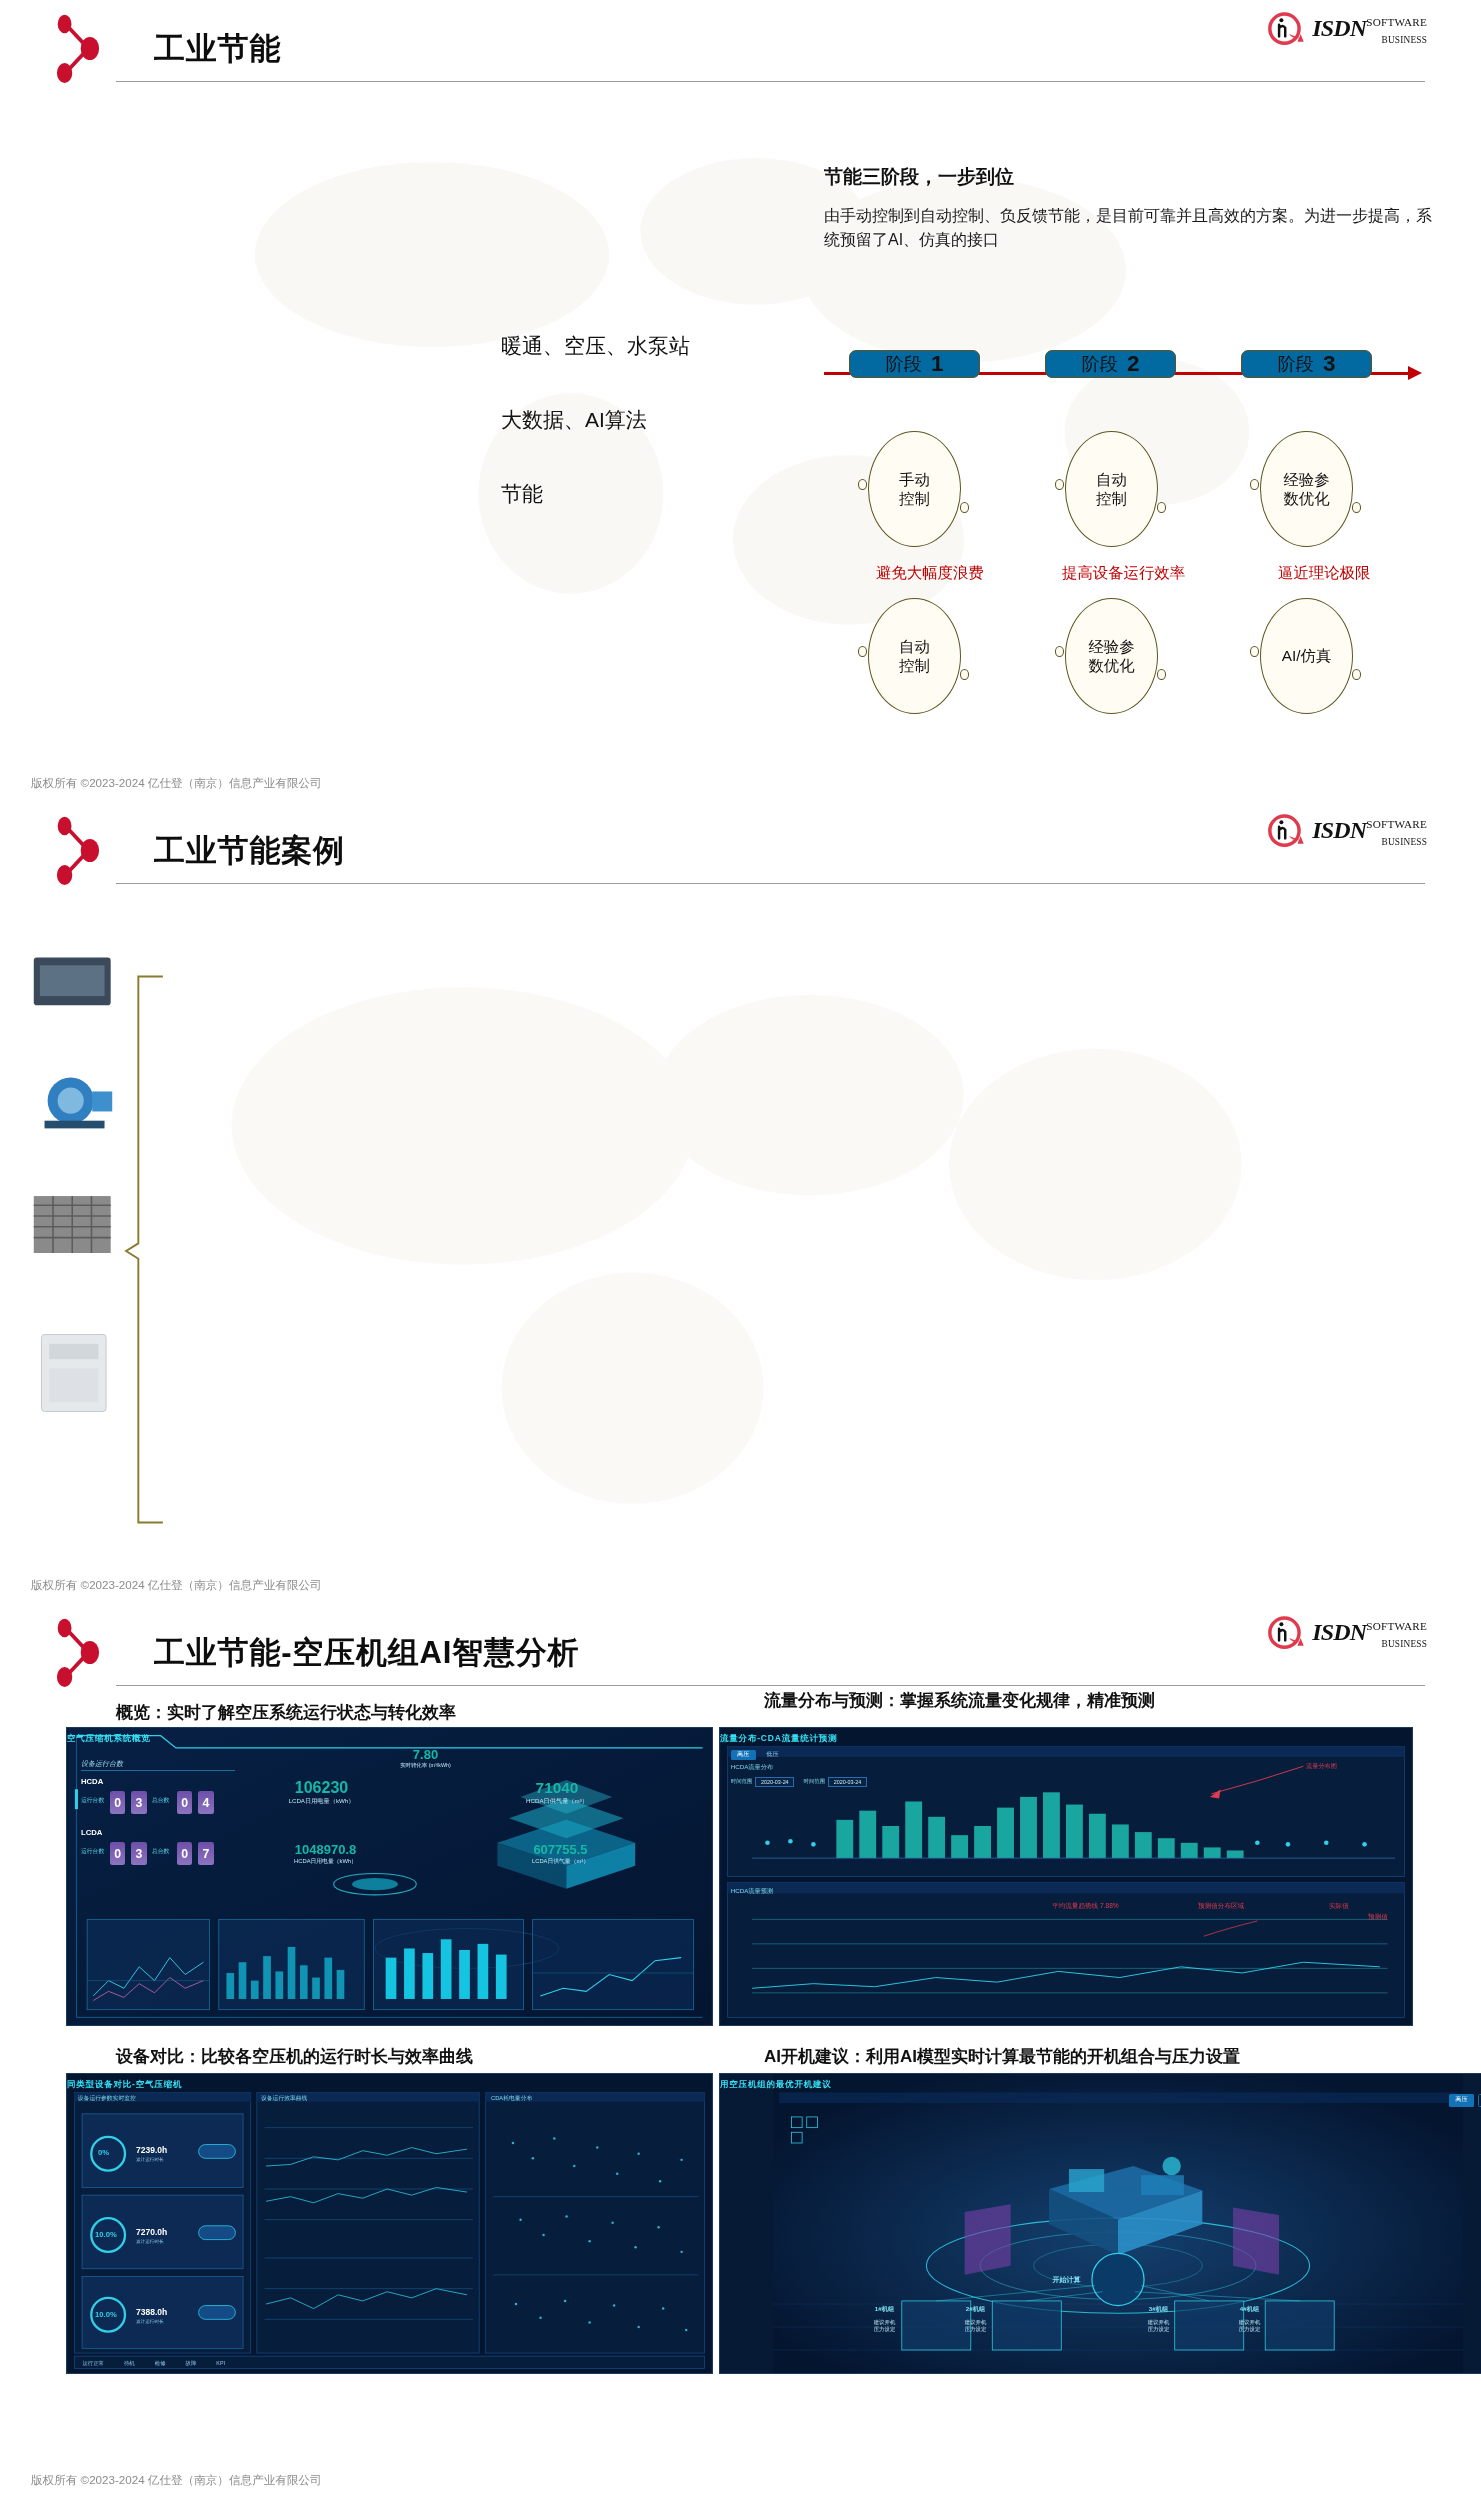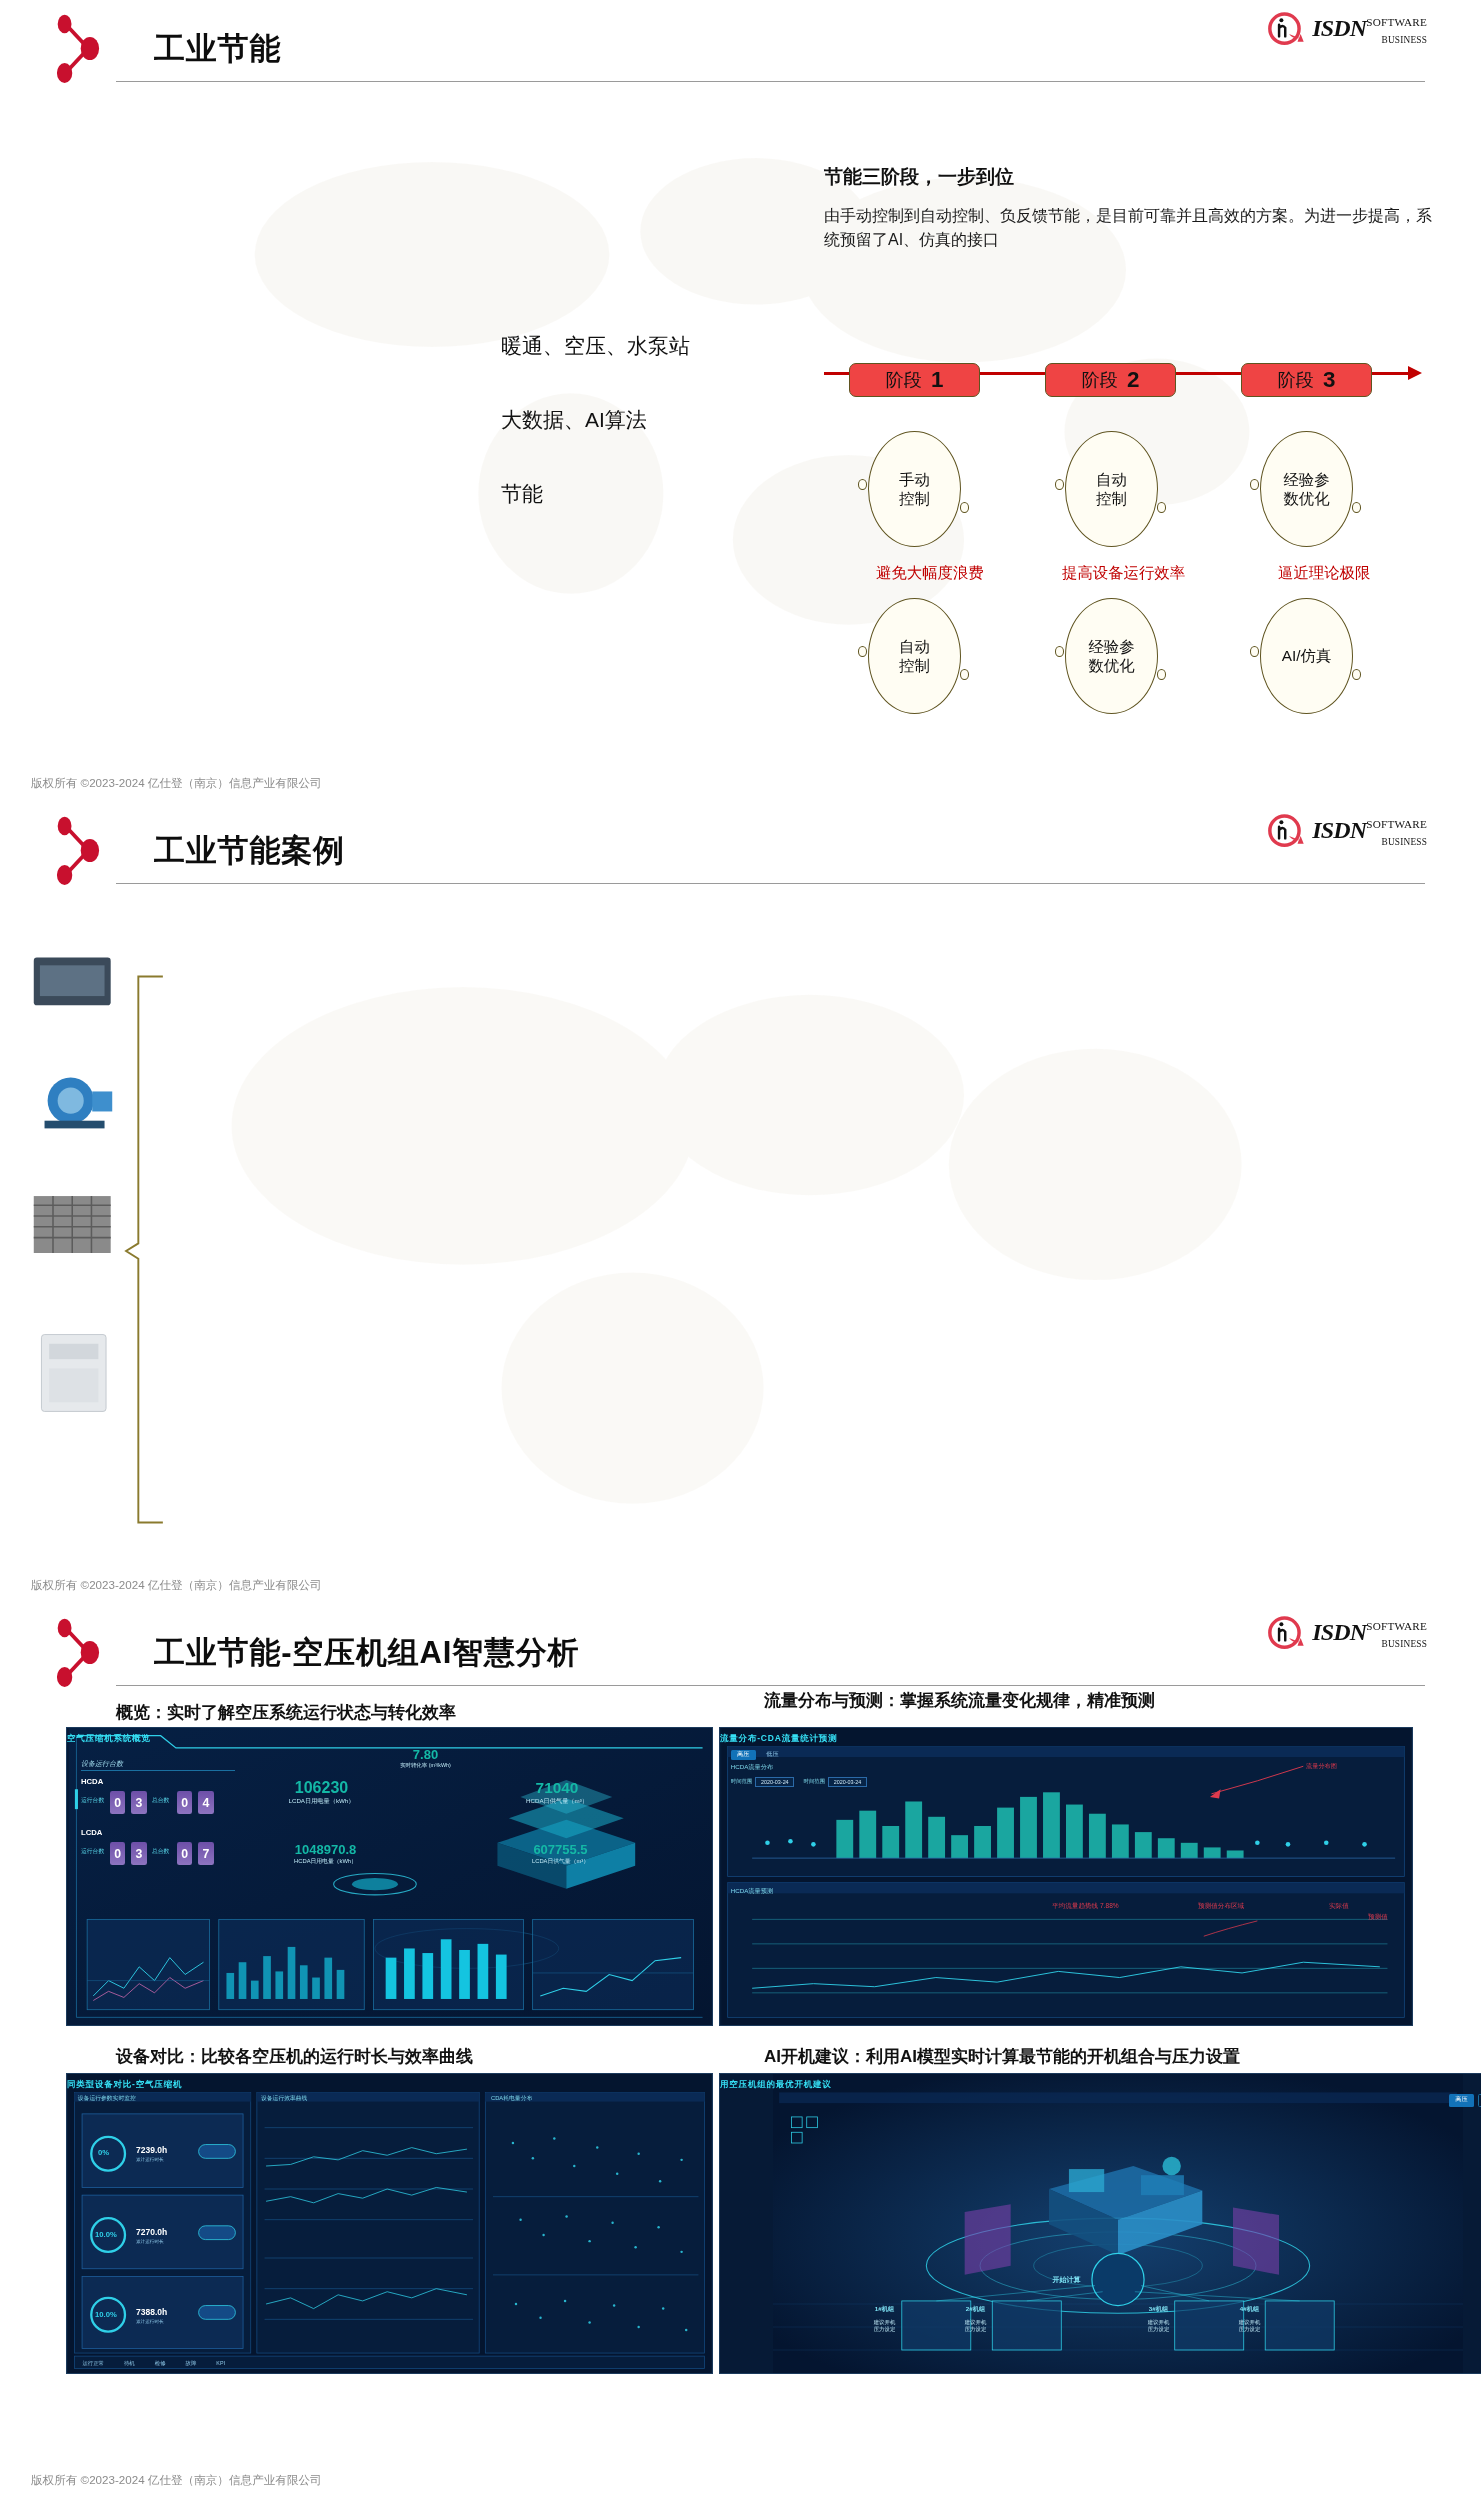--- a/index.html
+++ b/index.html
@@ -76,22 +76,22 @@
   .s1-p { font-size: 16px; line-height: 1.5; color: #1a1a1a; }
 
   .phases { position: absolute; left: 824px; top: 332px; width: 617px; height: 347px; }
   .phase-line { position: absolute; left: 0; top: 40px; width: 586px; height: 3.1px; background: #c00000; }
   .phase-arrow-head {
     position: absolute; left: 584px; top: 34px;
     width: 0; height: 0; border-left: 14px solid #c00000;
     border-top: 7.7px solid transparent; border-bottom: 7.7px solid transparent;
   }
   .phase-box {
-    position: absolute; top: 31px; width: 131px; height: 34px;
-    background: #ef4444; border: 1.5px solid #5f5420; border-radius: 7px;
+    position: absolute; top: 18px; width: 131px; height: 28px;
+    background: #0369a1; border: 1.5px solid #5f5420; border-radius: 7px;
     display: flex; align-items: center; justify-content: center; gap: 9.3px;
   }
   .phase-box .pw { font-size: 18px; color: #111; }
   .phase-box .pn { font-size: 22.4px; font-weight: bold; color: #111; }
   .pb-1 { left: 25px; } .pb-2 { left: 221px; } .pb-3 { left: 417px; }
 
   .ell {
     position: absolute; width: 93px; height: 116px;
     border: 1.9px solid #5f5420; border-radius: 50%;
     background: #fffdf3;

